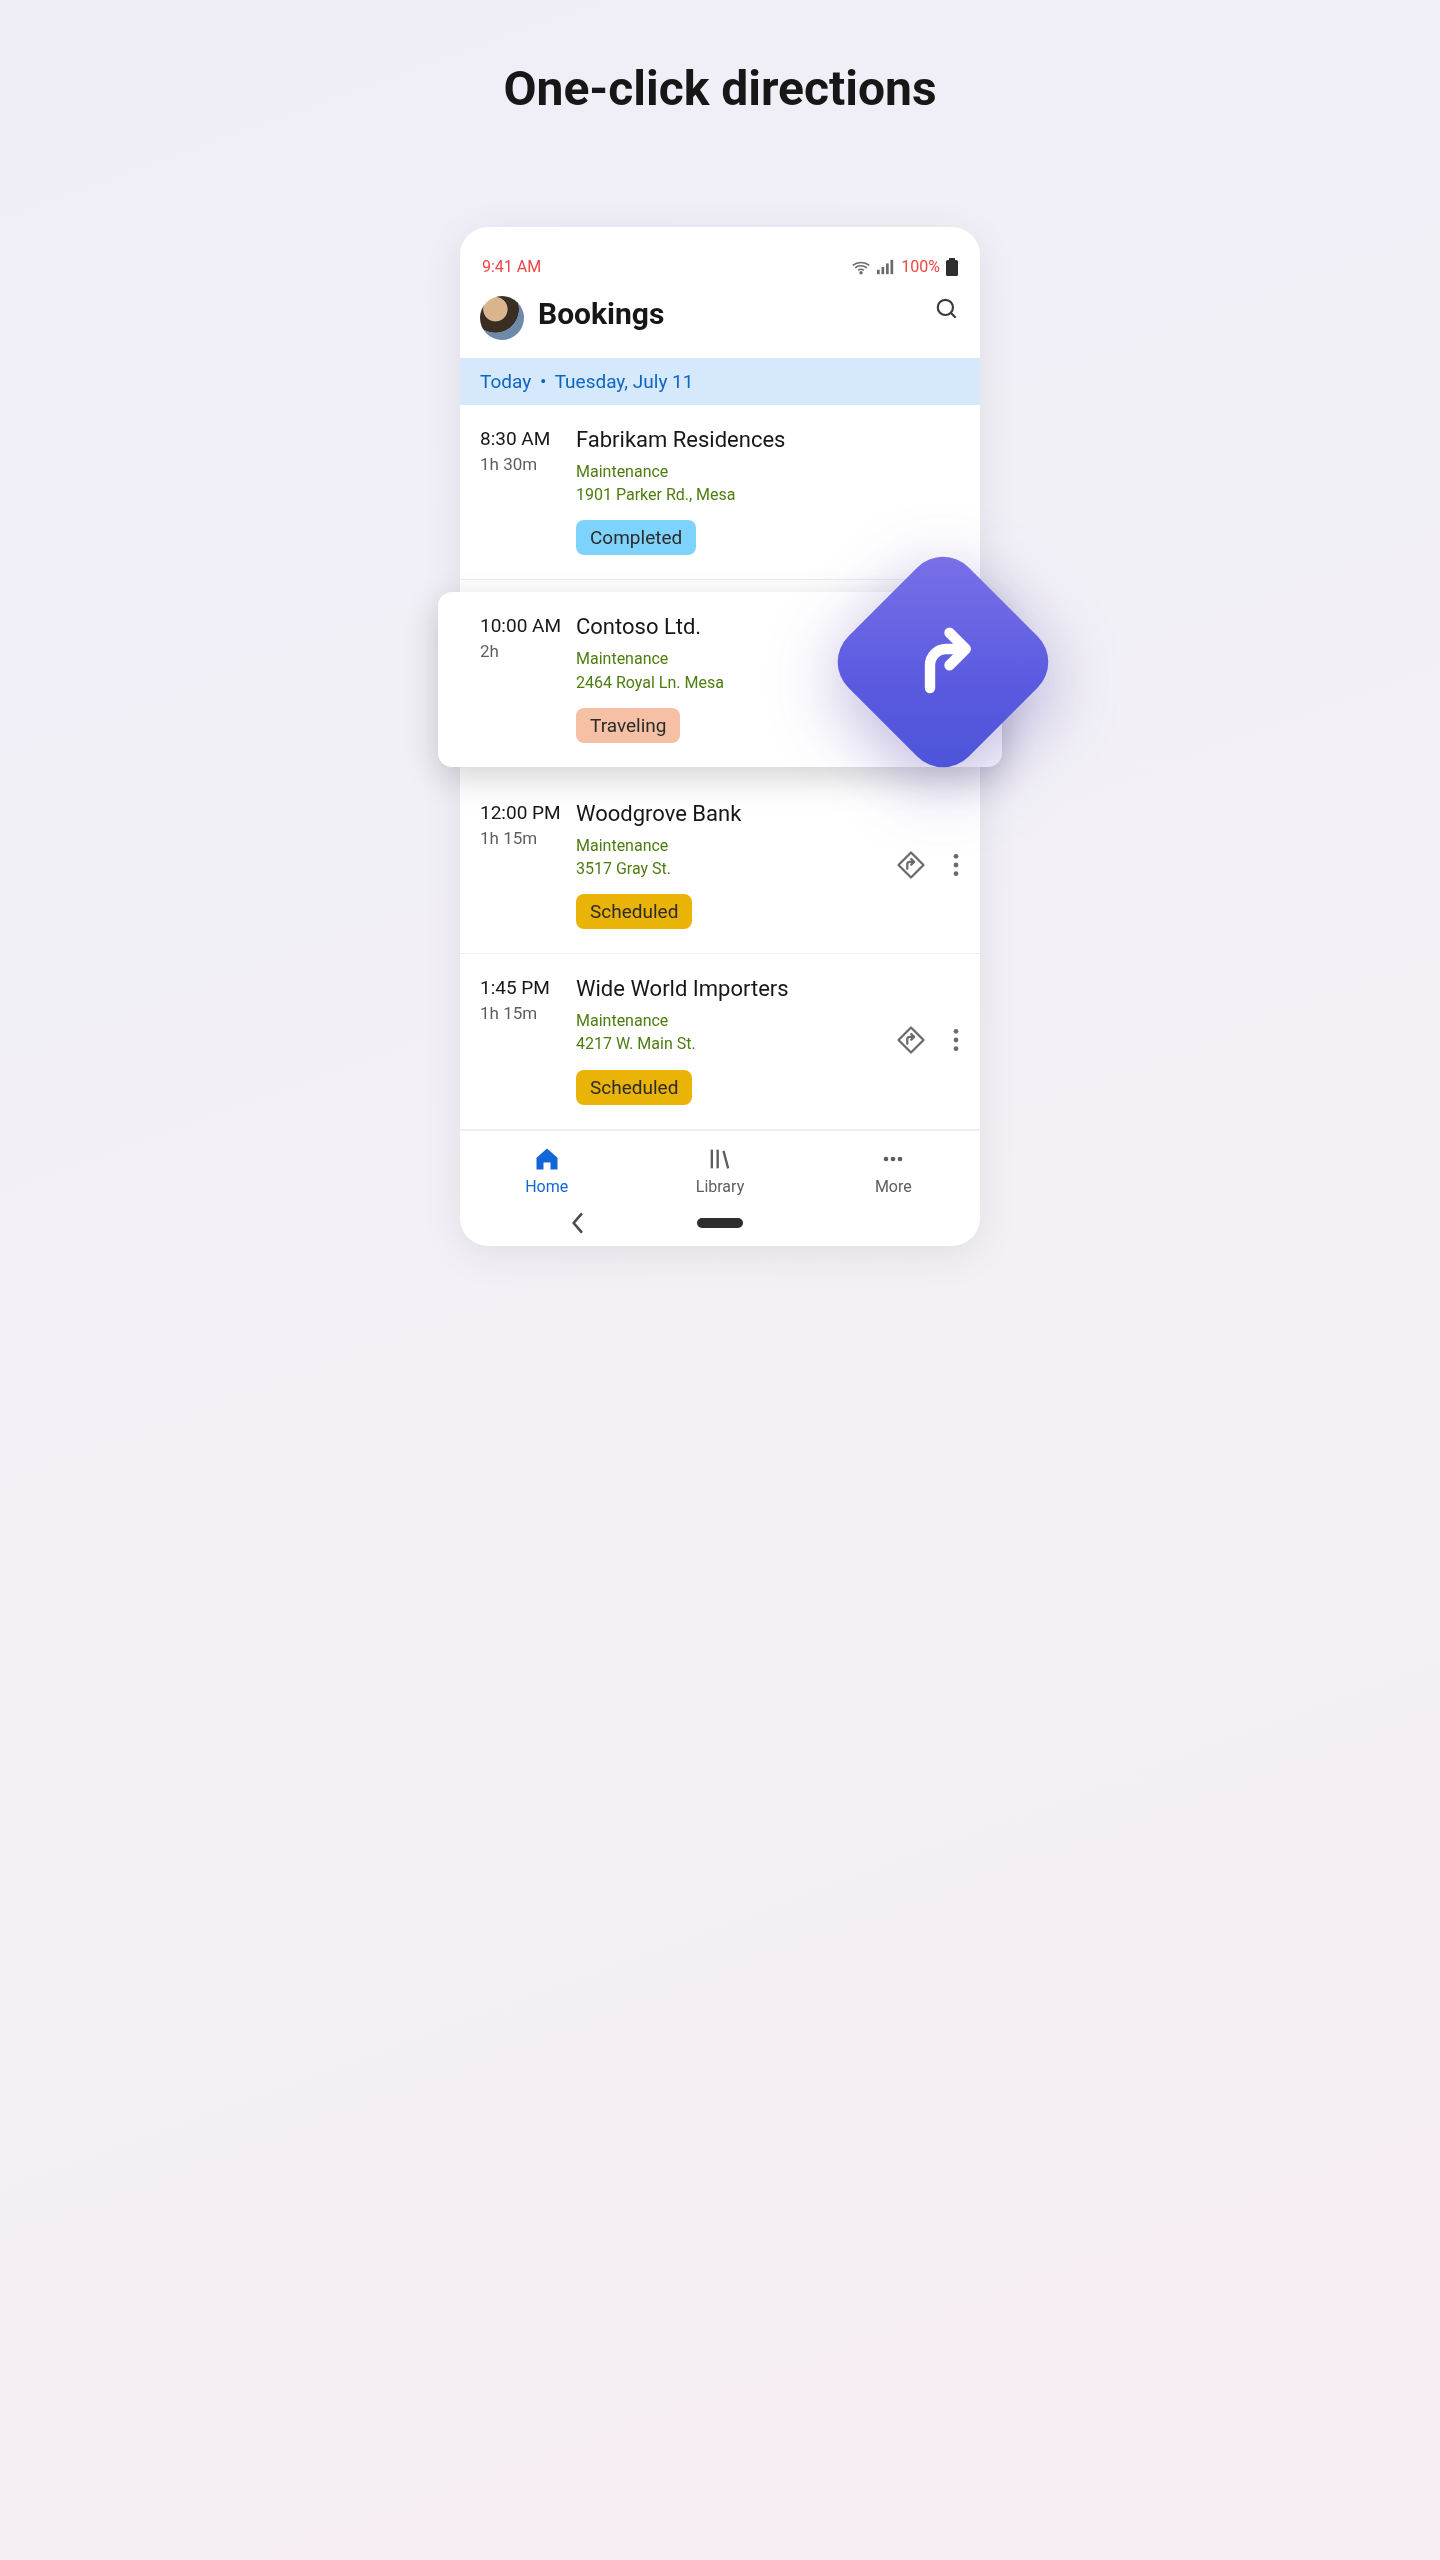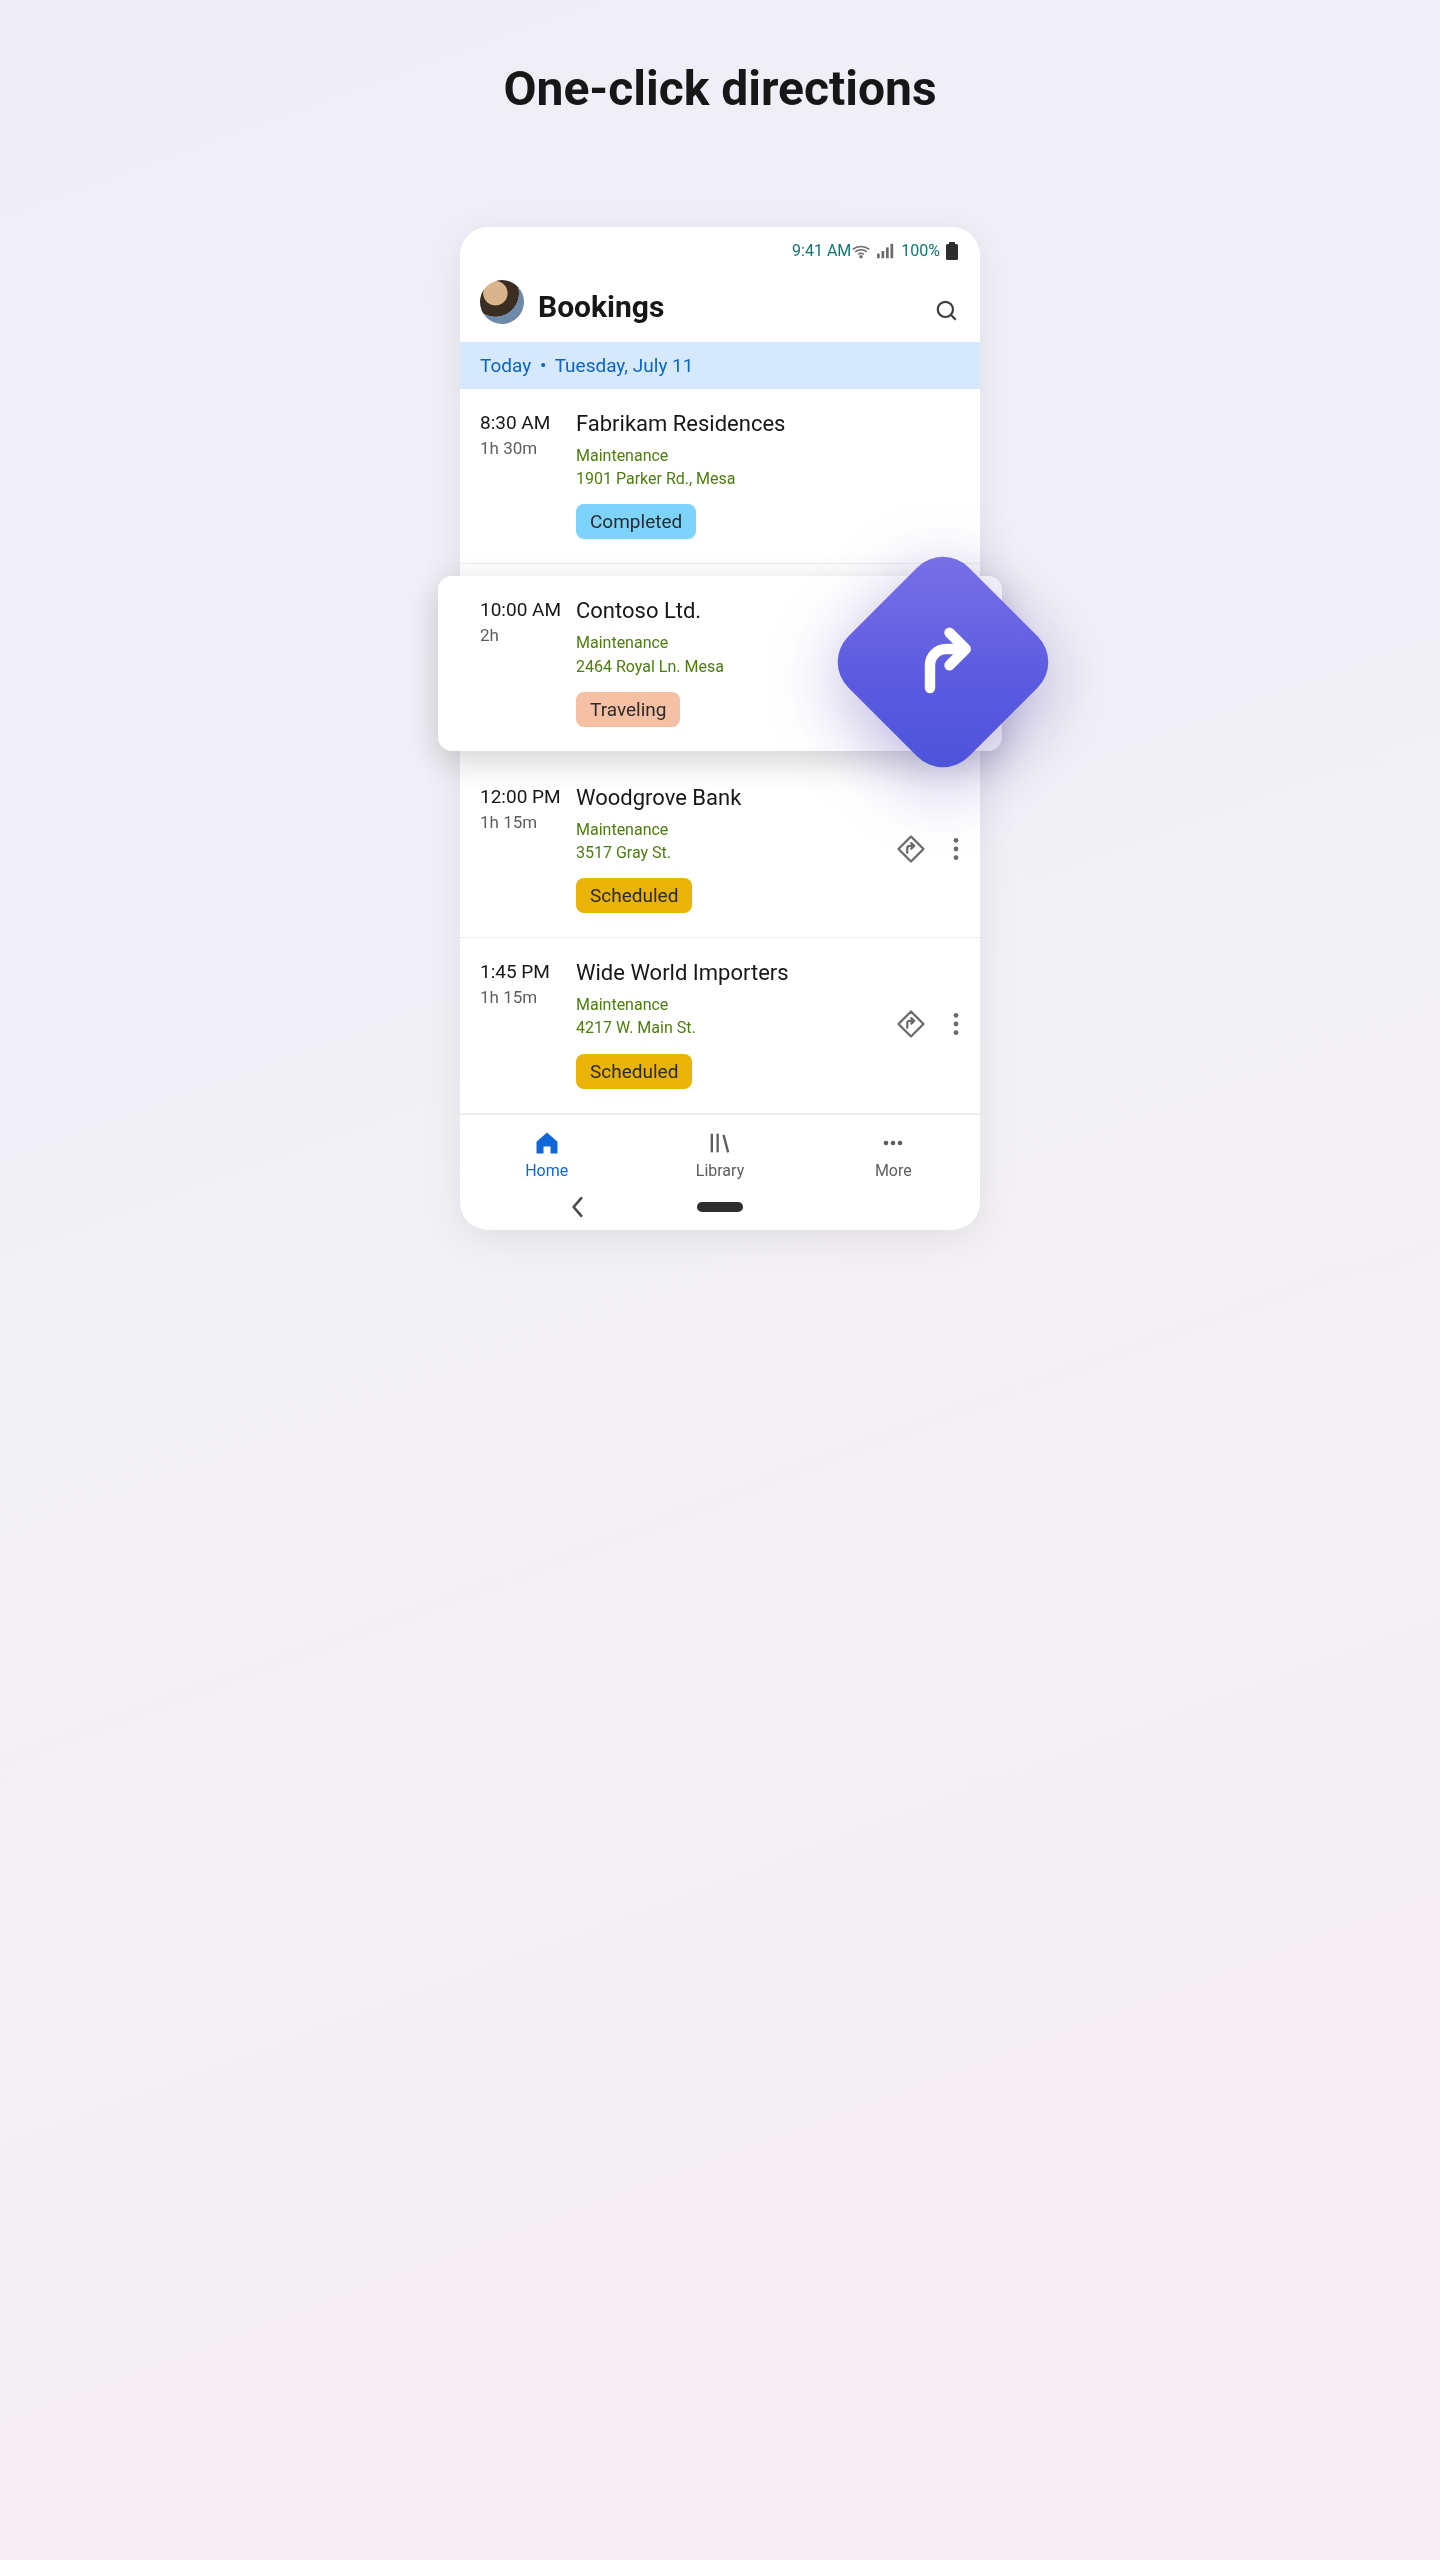--- a/index.html
+++ b/index.html
@@ -23,31 +23,31 @@
   .phone {
     width: 520px;
     background: #ffffff;
     border-radius: 28px;
     box-shadow: 0 8px 40px rgba(0,0,0,0.08);
     position: relative;
     overflow: visible;
   }
   .statusbar {
     display: flex;
-    justify-content: flex-end;
-    align-items: center;
-    padding: 14px 22px 6px;
+    justify-content: space-between;
+    align-items: center;
+    padding: 30px 22px 6px;
     font-size: 16px;
-    color: #0f766e;
+    color: #ef4444;
   }
   .statusbar .right { display: flex; align-items: center; gap: 6px; }
   .statusbar .right svg { display: block; }
   .header {
     display: flex;
-    align-items: flex-end;
+    align-items: flex-start;
     padding: 14px 20px 18px;
     gap: 14px;
   }
   .avatar {
     width: 44px; height: 44px; border-radius: 50%;
     background: radial-gradient(circle at 35% 30%, #d9b48c 0 28%, #3a2e22 30% 55%, #6e8aa8 56% 100%);
     flex-shrink: 0;
   }
   .header-title {
     font-size: 30px;

